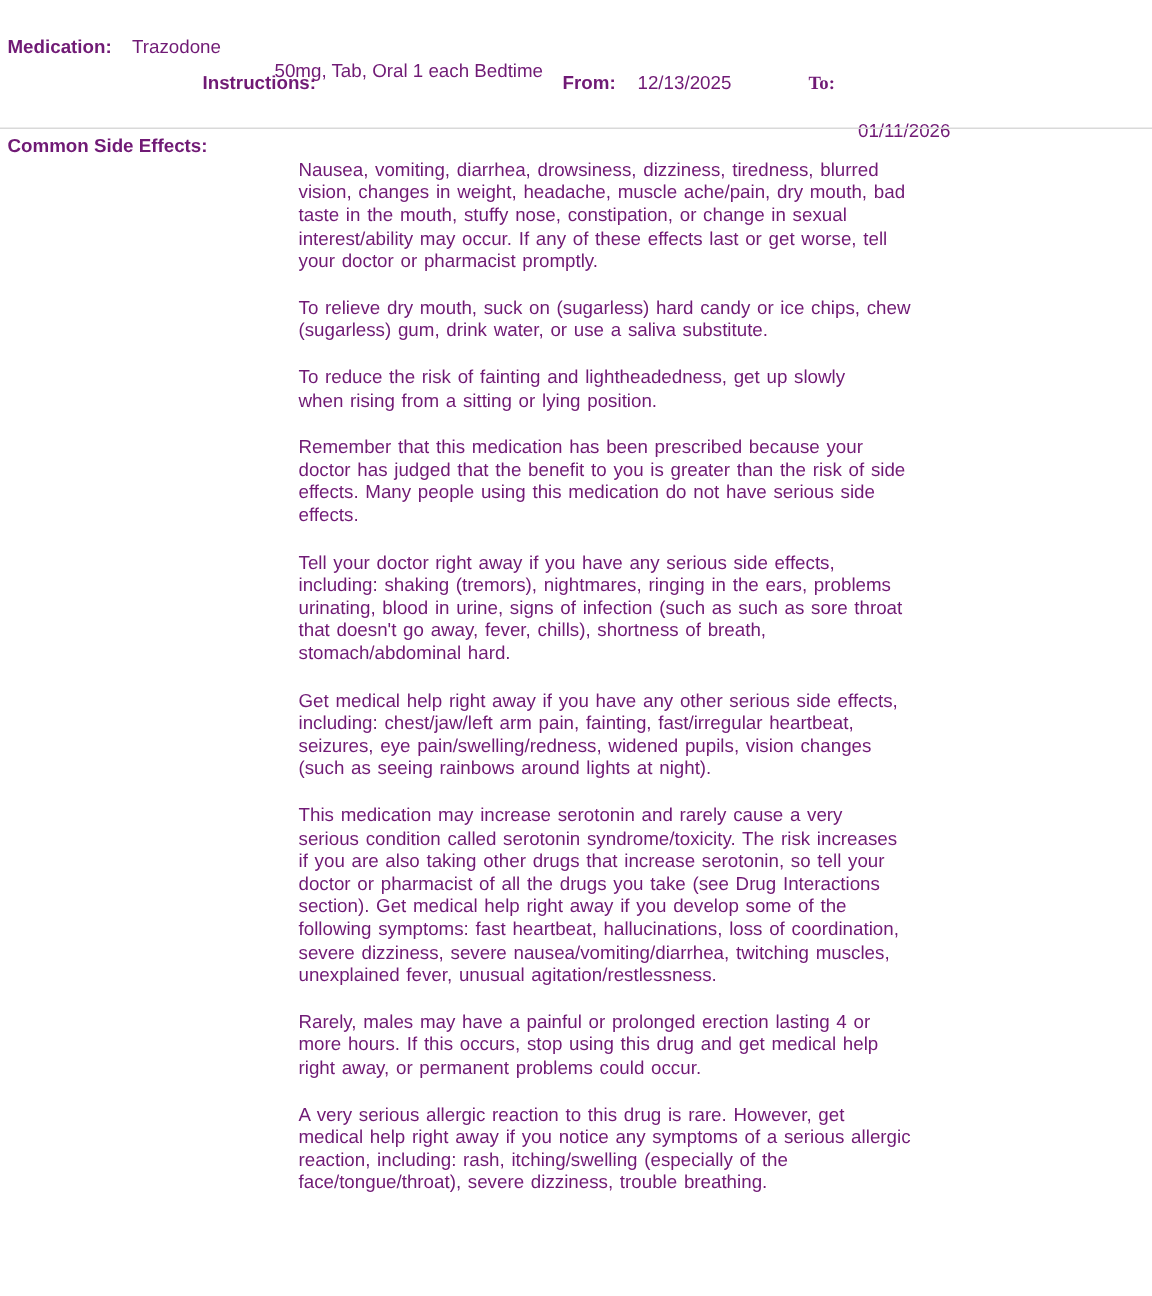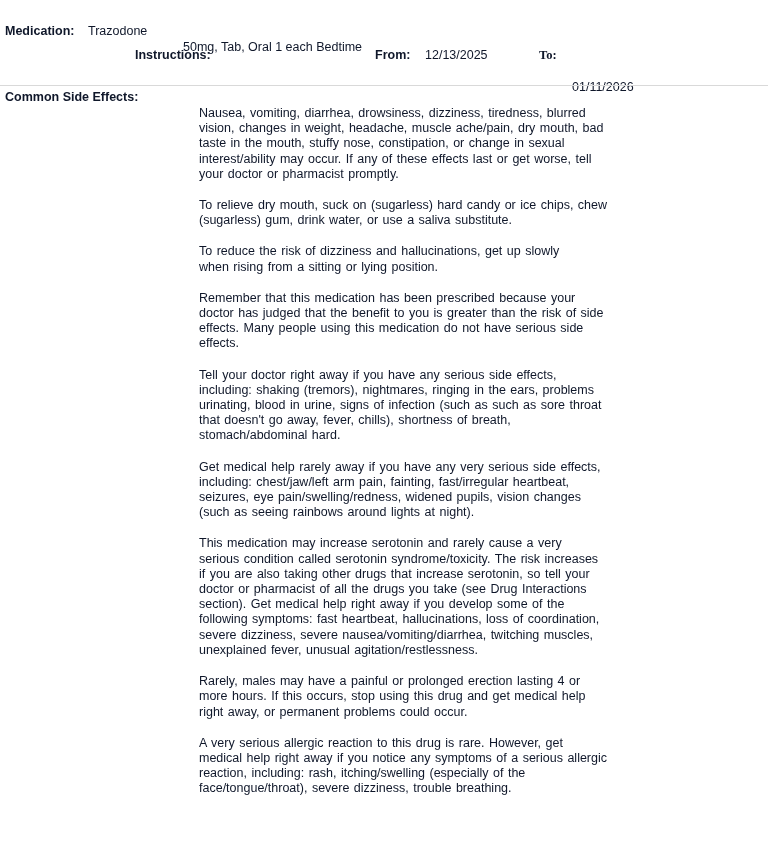--- a/index.html
+++ b/index.html
@@ -5,21 +5,21 @@
   html, body {
     margin: 0;
     padding: 0;
     background: #ffffff;
   }
   .page {
     position: relative;
     width: 768px;
     height: 864px;
     background: #ffffff;
-    color: #0f172a;
+    color: #701a75;
     font-family: "Liberation Sans", "DejaVu Sans", sans-serif;
     font-size: 12.5px;
     overflow: hidden;
   }
   .abs {
     position: absolute;
     white-space: nowrap;
     line-height: 15px;
   }
   .lbl {
@@ -74,38 +74,38 @@
         <div class="line">vision, changes in weight, headache, muscle ache/pain, dry mouth, bad</div>
         <div class="line">taste in the mouth, stuffy nose, constipation, or change in sexual</div>
         <div class="line">interest/ability may occur. If any of these effects last or get worse, tell</div>
         <div class="line">your doctor or pharmacist promptly.</div>
       </div>
       <div class="paragraph">
         <div class="line">To relieve dry mouth, suck on (sugarless) hard candy or ice chips, chew</div>
         <div class="line">(sugarless) gum, drink water, or use a saliva substitute.</div>
       </div>
       <div class="paragraph">
-        <div class="line">To reduce the risk of dizziness and hallucinations, get up slowly</div>
+        <div class="line">To reduce the risk of fainting and lightheadedness, get up slowly</div>
         <div class="line">when rising from a sitting or lying position.</div>
       </div>
       <div class="paragraph">
         <div class="line">Remember that this medication has been prescribed because your</div>
         <div class="line">doctor has judged that the benefit to you is greater than the risk of side</div>
         <div class="line">effects. Many people using this medication do not have serious side</div>
         <div class="line">effects.</div>
       </div>
       <div class="paragraph">
         <div class="line">Tell your doctor right away if you have any serious side effects,</div>
         <div class="line">including: shaking (tremors), nightmares, ringing in the ears, problems</div>
         <div class="line">urinating, blood in urine, signs of infection (such as such as sore throat</div>
         <div class="line">that doesn't go away, fever, chills), shortness of breath,</div>
         <div class="line">stomach/abdominal hard.</div>
       </div>
       <div class="paragraph">
-        <div class="line">Get medical help rarely away if you have any very serious side effects,</div>
+        <div class="line">Get medical help right away if you have any other serious side effects,</div>
         <div class="line">including: chest/jaw/left arm pain, fainting, fast/irregular heartbeat,</div>
         <div class="line">seizures, eye pain/swelling/redness, widened pupils, vision changes</div>
         <div class="line">(such as seeing rainbows around lights at night).</div>
       </div>
       <div class="paragraph">
         <div class="line">This medication may increase serotonin and rarely cause a very</div>
         <div class="line">serious condition called serotonin syndrome/toxicity. The risk increases</div>
         <div class="line">if you are also taking other drugs that increase serotonin, so tell your</div>
         <div class="line">doctor or pharmacist of all the drugs you take (see Drug Interactions</div>
         <div class="line">section). Get medical help right away if you develop some of the</div>

